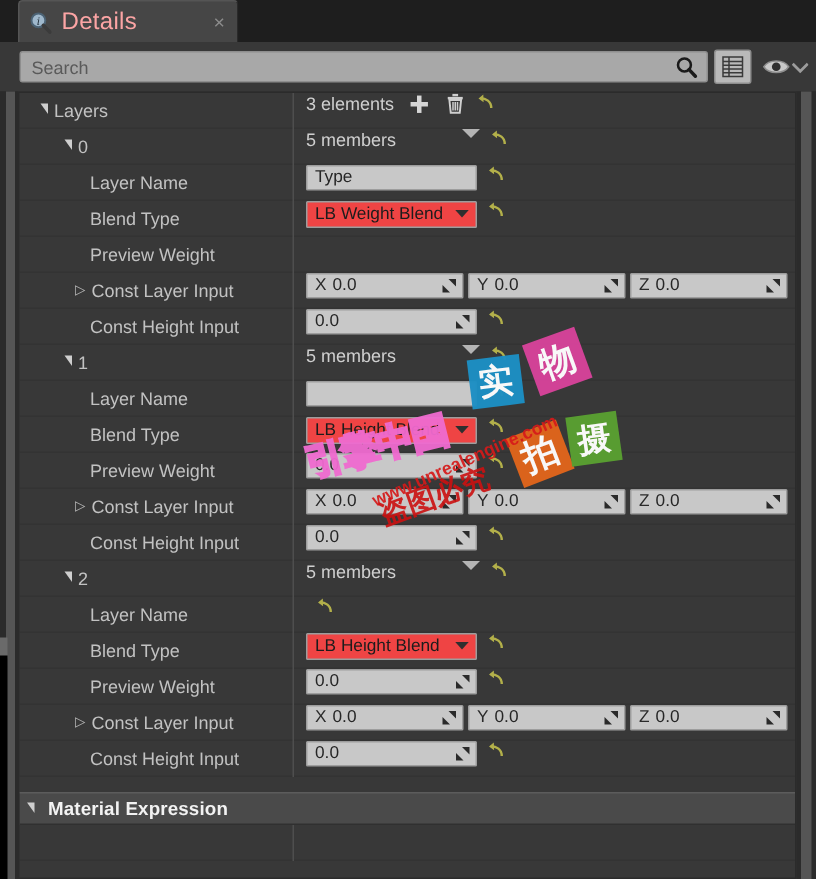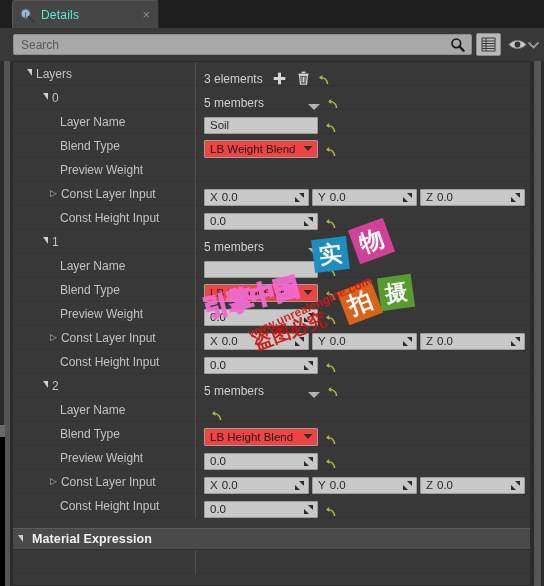--- a/index.html
+++ b/index.html
@@ -35,22 +35,22 @@
     display: flex; align-items: center;
     padding: 0 6px;
   }
   .tab-icon {
     width: 16px; height: 16px;
     margin-right: 6px;
     position: relative;
     flex: none;
   }
   .tab-label {
-    color: #5eead4;
-    font-size: 12px;
+    color: #fca5a5;
+    font-size: 16px;
     letter-spacing: .2px;
     flex: 1;
   }
   .tab-close {
     color: #8c8c8c;
     font-size: 13px;
     line-height: 1;
     padding: 0 2px;
     cursor: pointer;
   }
@@ -179,21 +179,21 @@
     width: 183px;
     height: 24px;
     display: flex; align-items: center;
     border-right: 1px solid #4e4e4e;
     flex: none;
     position: relative;
   }
   .row .val-col {
     flex: 1;
     height: 24px;
-    display: flex; align-items: flex-end;
+    display: flex; align-items: flex-start;
     padding-left: 8px;
     position: relative;
   }
   .lbl {
     color: #c2c2c2;
     font-size: 12px;
     white-space: nowrap;
   }
   .tri {
     width: 0; height: 0; flex: none;
@@ -417,21 +417,21 @@
           </span>
         </div>
       </div>
 
       <div class="row">
         <div class="lbl-col" style="padding-left:47px;">
           <span class="lbl">Layer Name</span>
         </div>
         <div class="val-col">
           <div class="field txt">
-            <span>Soil</span>
+            <span>Type</span>
           </div>
           <span class="revert">
             <svg width="13" height="13" viewBox="0 0 13 13">
               <path d="M10.5 10 C10.5 5.5 7 3.5 3.2 3.5" fill="none" stroke="#b3b04a" stroke-width="1.6"></path>
               <path d="M5.2 1 L2 3.6 L5.4 6.1 Z" fill="#b3b04a"></path>
             </svg>
           </span>
         </div>
       </div>
 

